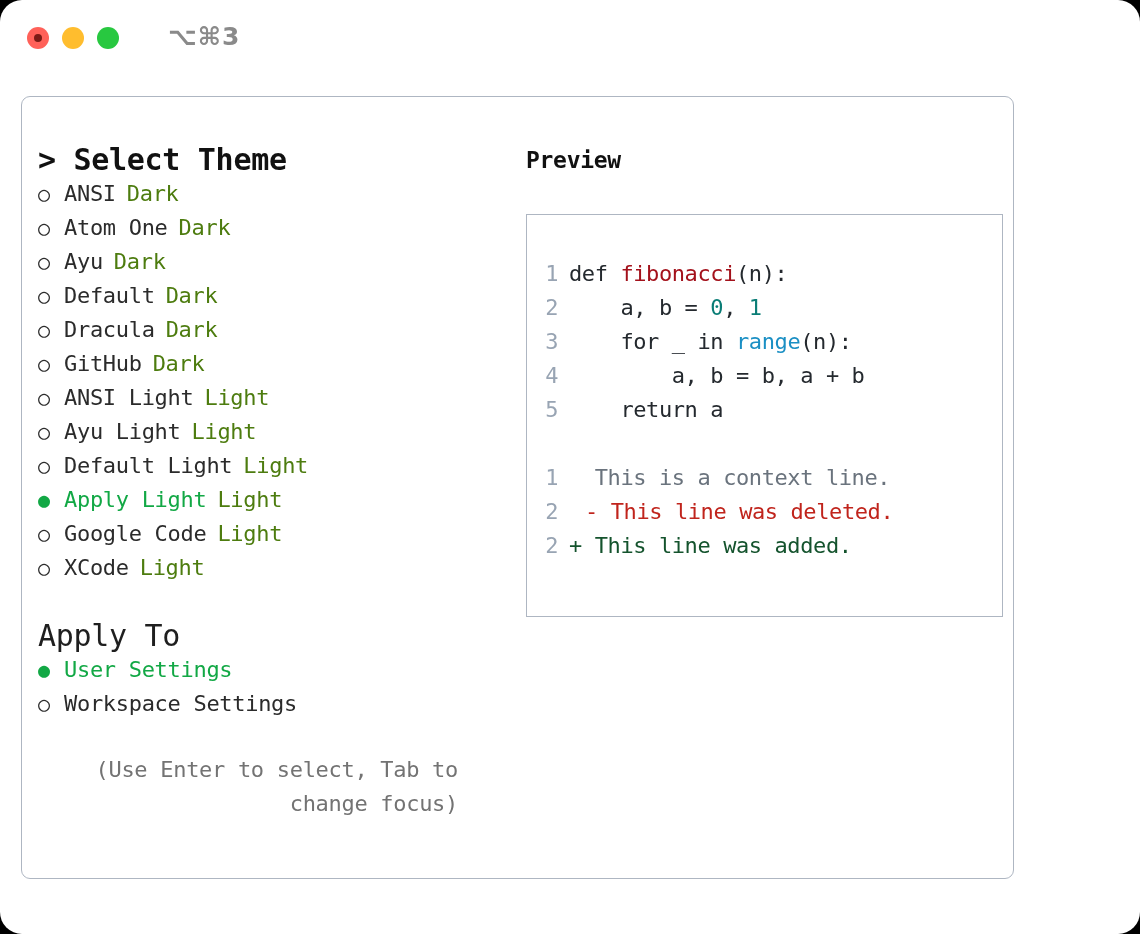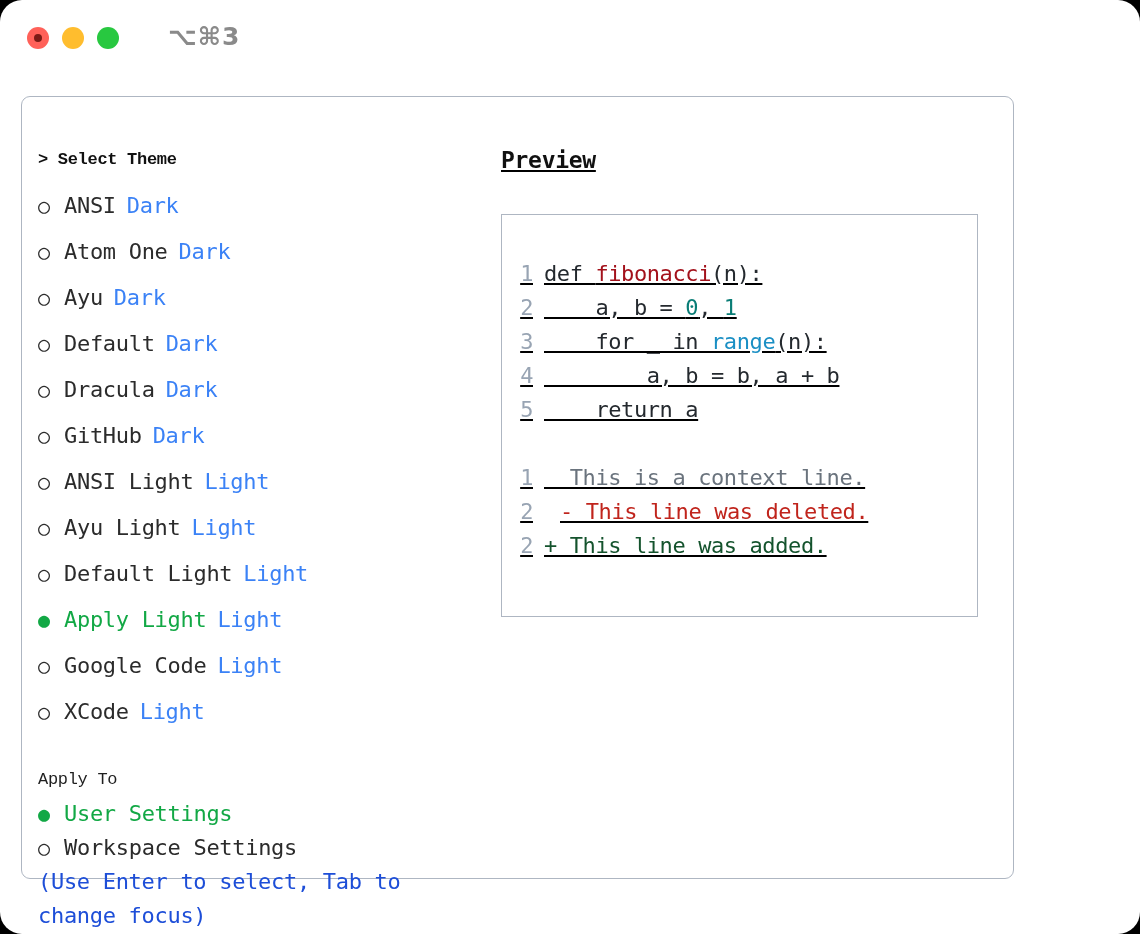--- a/index.html
+++ b/index.html
@@ -85,27 +85,26 @@
 
   
   .left-col {
     position: absolute;
     left: 16px;
     top: 46px;
     width: 450px;
   }
 
   .section-header {
-    font-size: 17px;
+    font-size: 30px;
     font-weight: bold;
     color: #111111;
     line-height: 34px;
     white-space: pre;
     letter-spacing: -0.3px;
-    font-family: Liberation Mono, monospace;
   }
   .section-header.unfocused {
     font-weight: normal;
     color: #1f1f1f;
   }
 
   .opt-list { margin: 0; padding: 0; }
 
   .opt {
     display: flex;
@@ -119,42 +118,42 @@
     display: inline-block;
     width: 26px;
     flex: 0 0 26px;
     color: #2b2b2b;
     font-size: 20px;
   }
   .marker.selected { color: #12a845; }
   .opt-label { color: #2b2b2b; text-align: center; }
   .opt.is-selected .opt-label { color: #12a845; }
   .opt-badge {
-    color: #3b82f6;
+    color: #4d7c0f;
     margin-left: 11px;
-    margin-top: 12px;
   }
 
   .spacer-row { height: 34px; }
 
   .hint {
+    margin-top: 32px;
     font-size: 22px;
-    color: #1d4ed8;
+    color: #737373;
     line-height: 34px;
     width: 420px;
     letter-spacing: -0.3px;
+    text-align: right;
   }
 
   
   .right-col {
     position: absolute;
-    left: 479px;
+    left: 504px;
     top: 46px;
     width: 490px;
-    text-decoration: underline;
   }
   .preview-title {
     font-size: 23px;
     font-weight: bold;
     color: #111111;
     line-height: 34px;
     letter-spacing: -0.3px;
   }
   .preview-box {
     margin-top: 37px;

